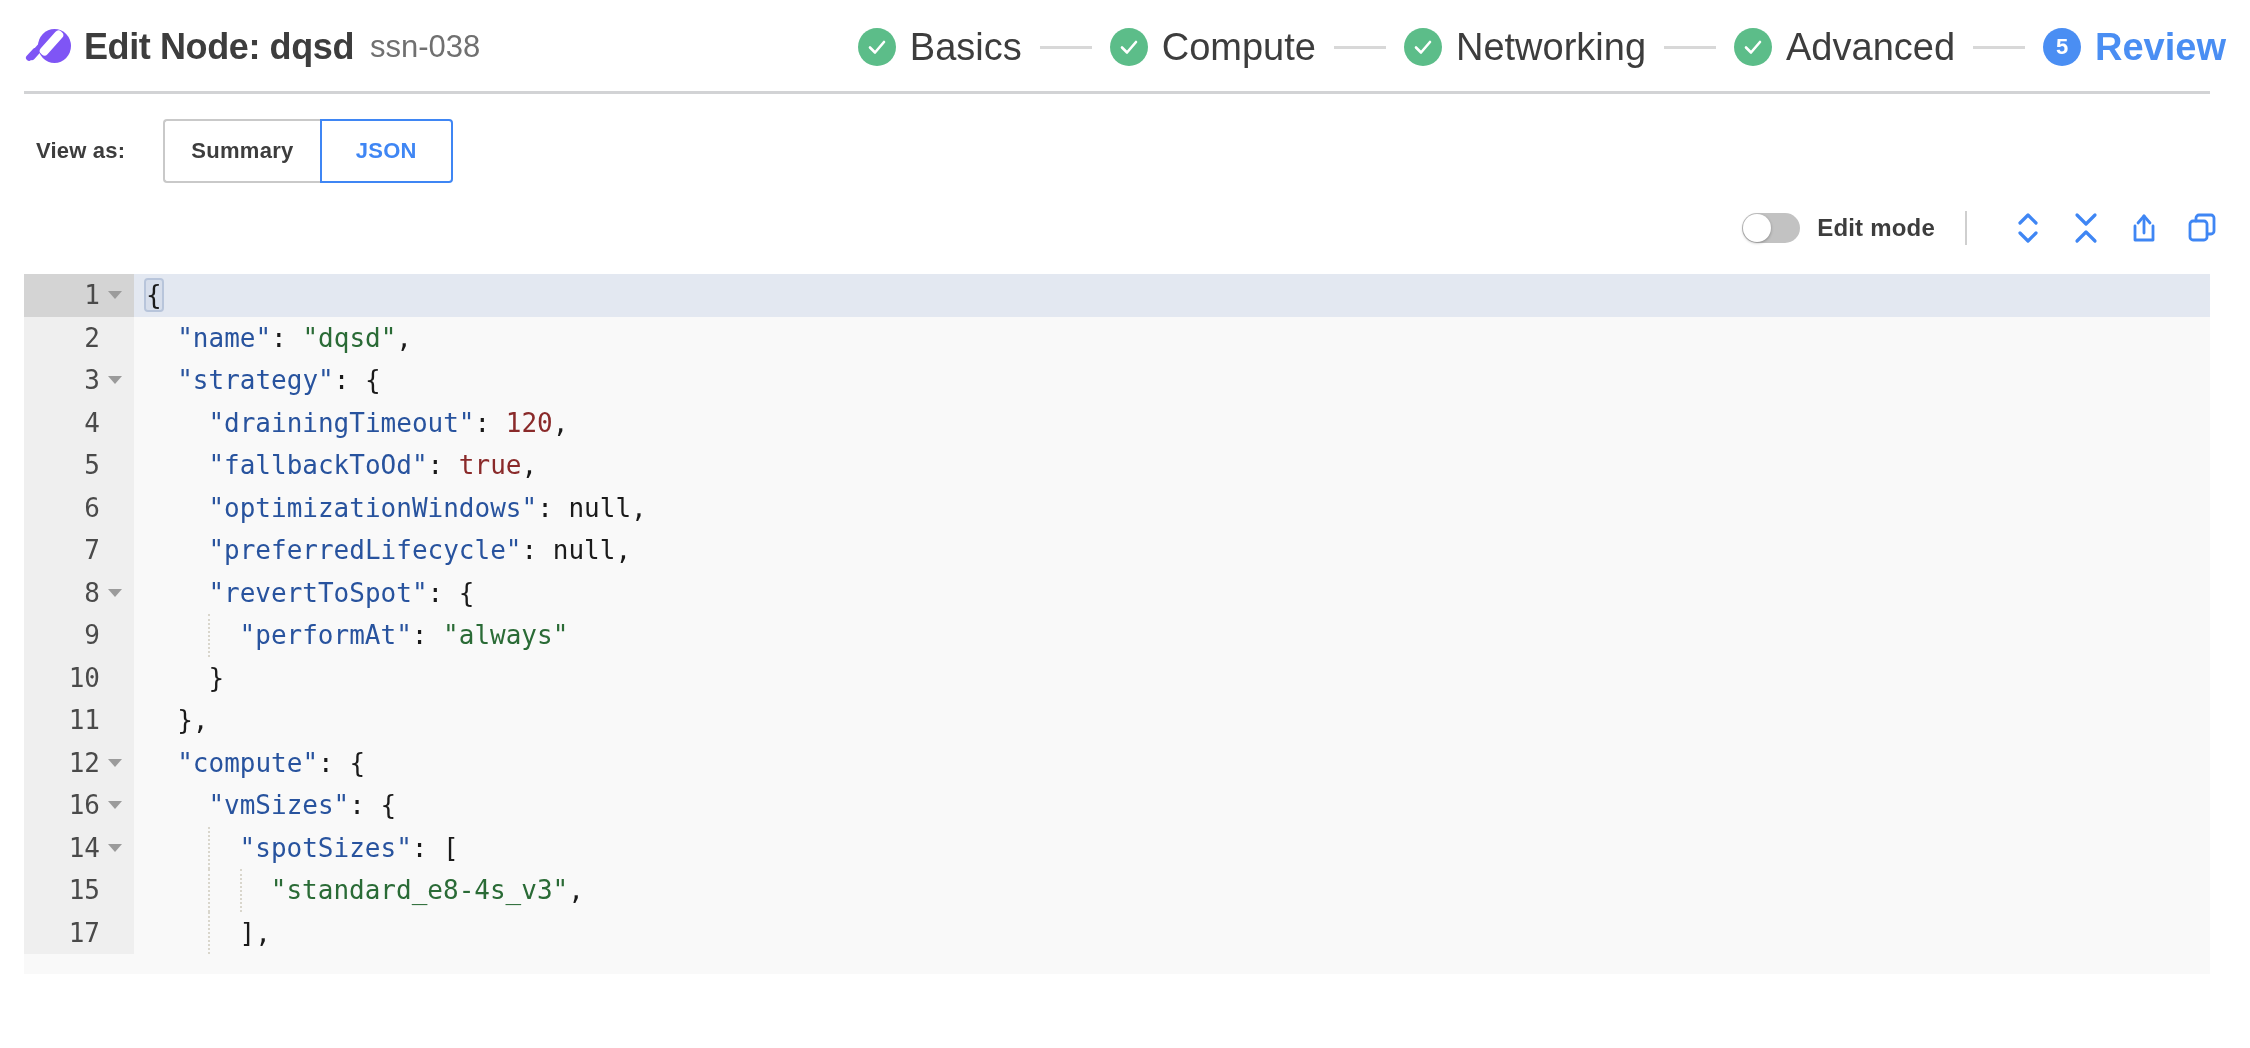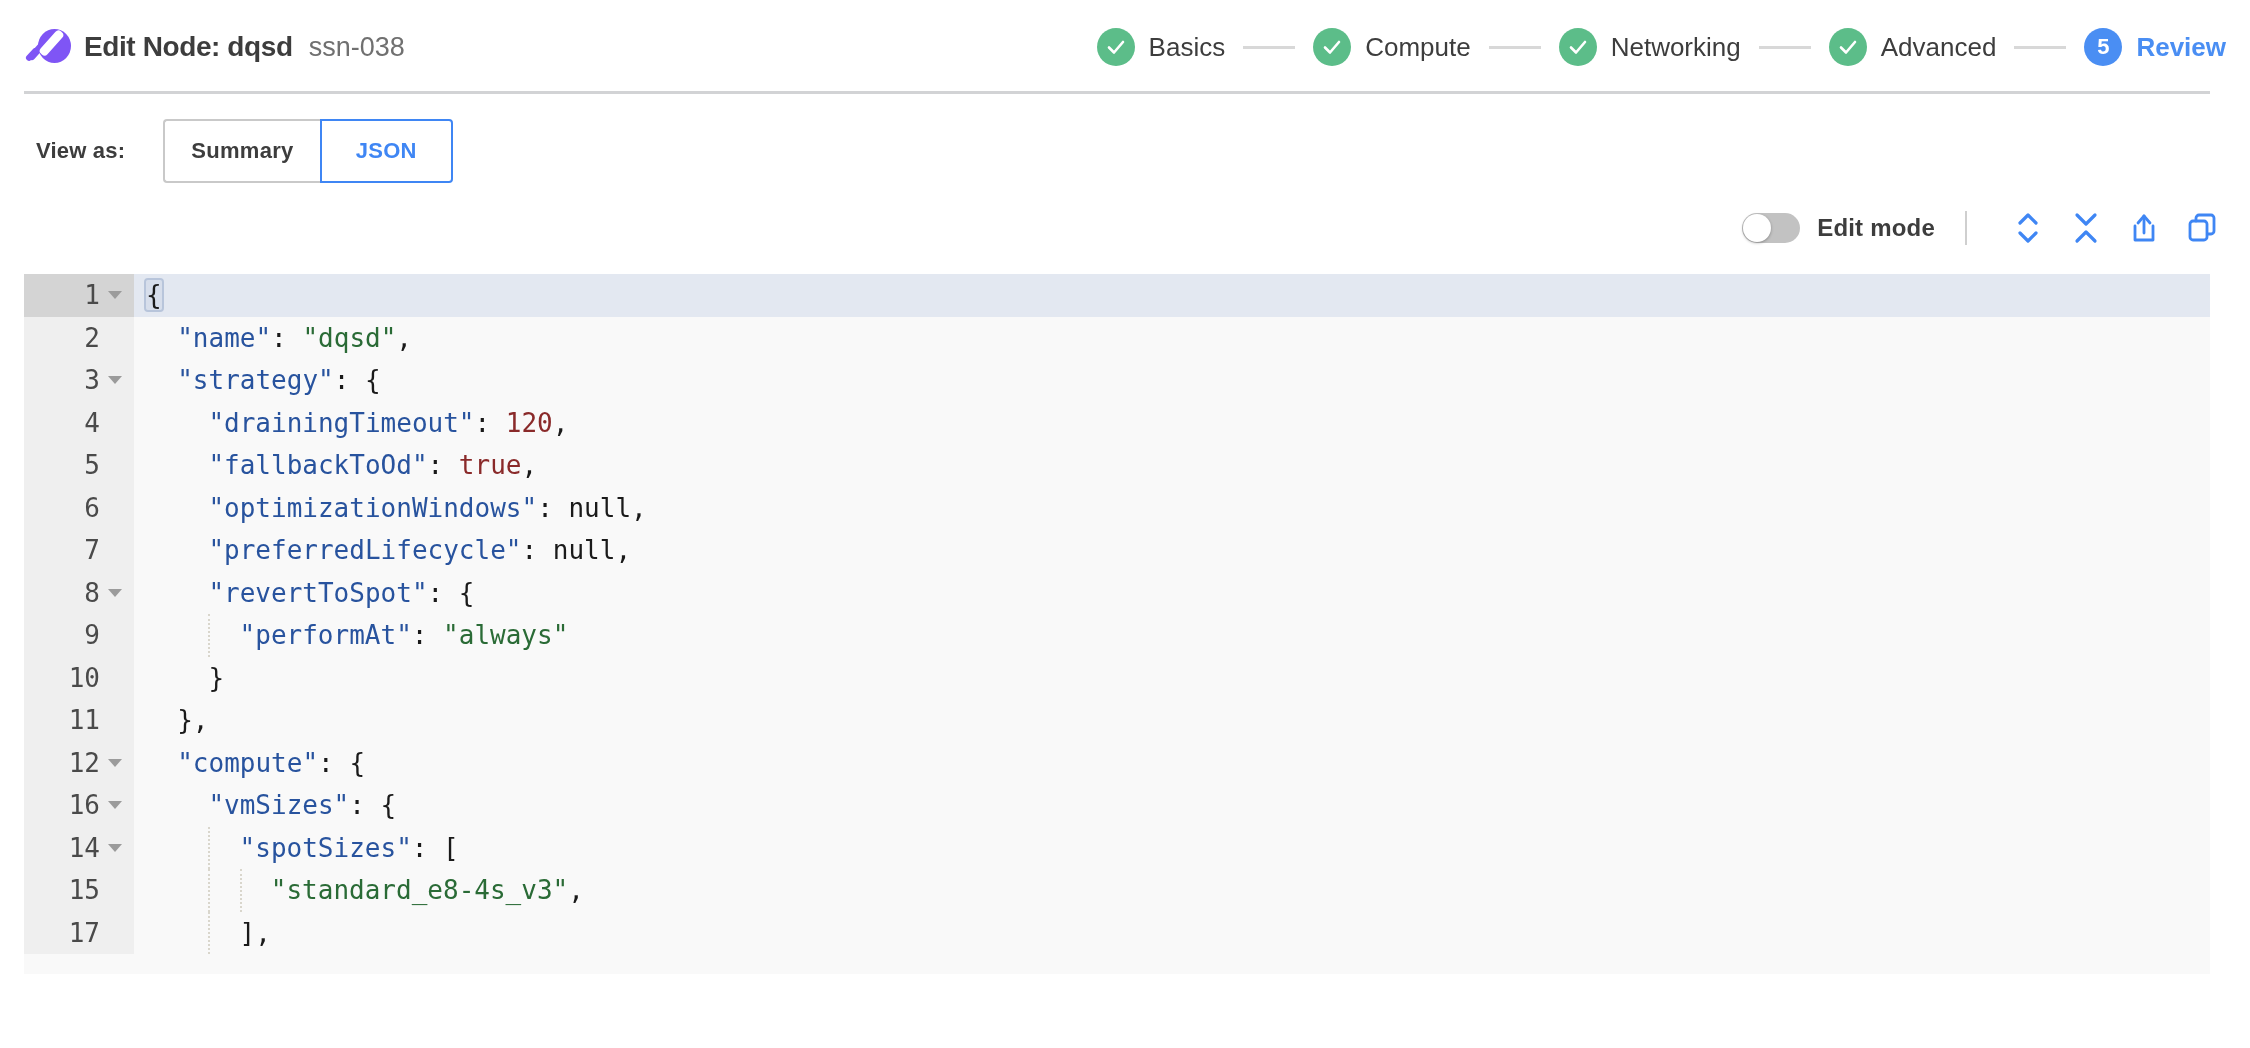--- a/index.html
+++ b/index.html
@@ -59,29 +59,29 @@
   .brand-logo .cut {
     position: absolute;
     width: 9px; height: 30px;
     left: 21px; top: 6px;
     background: #ffffff;
     transform: rotate(42deg);
     border-radius: 4px;
   }
 
   .header-title {
-    font-size: 28px;
+    font-size: 36px;
     font-weight: bold;
     color: #3d3d3d;
     letter-spacing: -0.4px;
     white-space: nowrap;
     margin-right: 16px;
   }
   .header-subtitle {
-    font-size: 27px;
+    font-size: 31px;
     color: #707070;
     white-space: nowrap;
     overflow: hidden;
     max-width: 118px;
     flex: 0 0 auto;
     margin-right: 28px;
   }
 
   .wizard {
     display: flex;
@@ -109,21 +109,21 @@
   .wz-badge.done { background: #5cbd89; }
   .wz-badge.current { background: #4a8ef3; }
   .wz-badge svg { display: block; }
   .wz-badge .num {
     color: #ffffff;
     font-size: 22px;
     font-weight: bold;
     line-height: 1;
   }
   .wz-label {
-    font-size: 26px;
+    font-size: 38px;
     color: #3d3d3d;
   }
   .wz-label.current {
     color: #4a8ef3;
     font-weight: bold;
   }
   .wz-connector {
     width: 52px;
     height: 3px;
     background: #d8d8d8;

